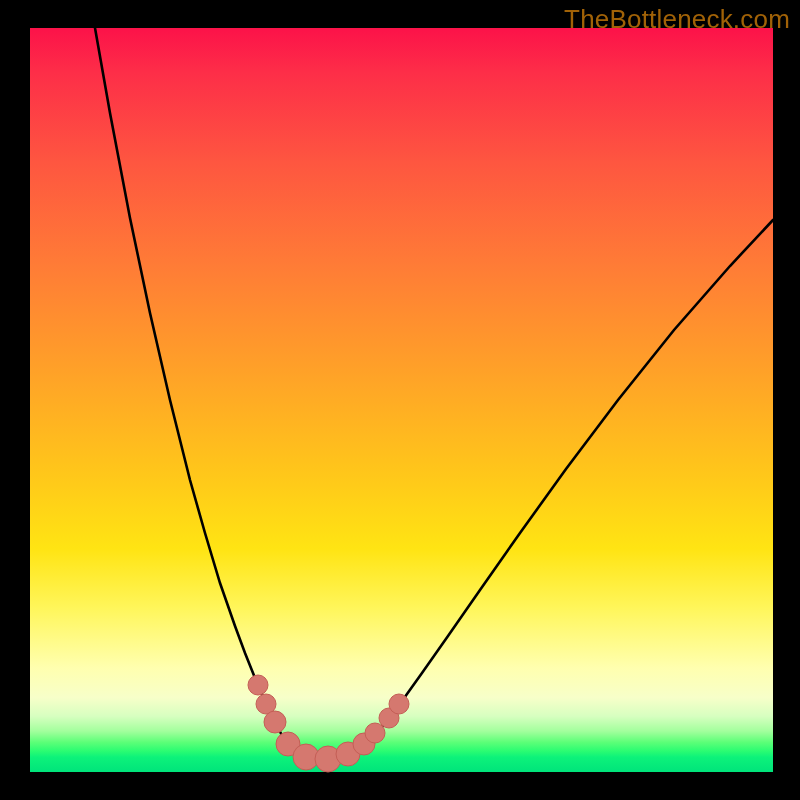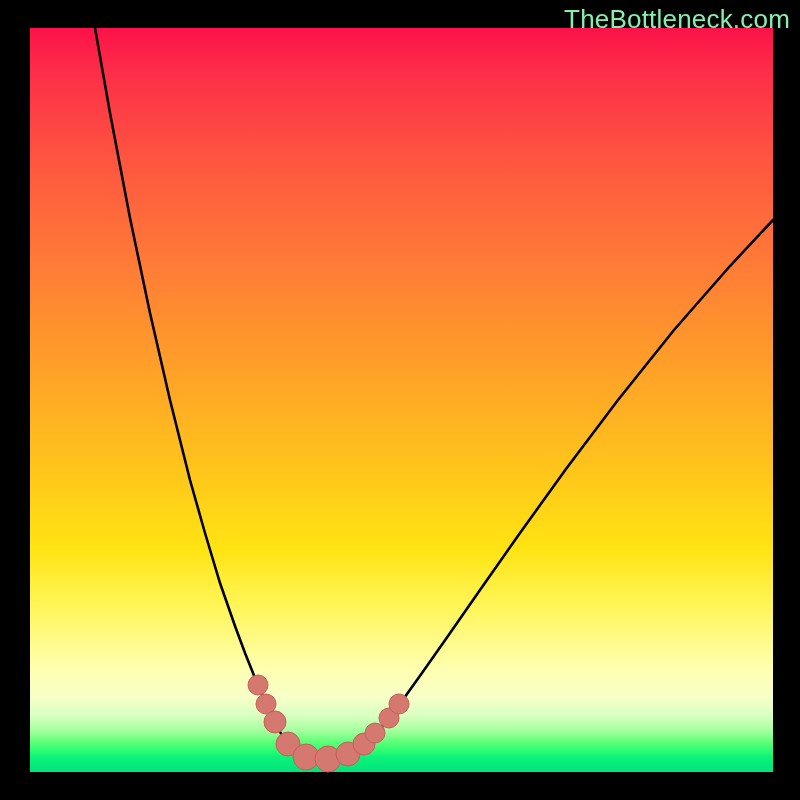--- a/index.html
+++ b/index.html
@@ -43,21 +43,21 @@
       #5cff78 96%,
       #2afc72 97.2%,
       #0df27a 98%,
       #00e47b 100%
     );
   }
   .watermark {
     position: absolute;
     top: 4px;
     right: 10px;
-    color: #86efac;
+    color: #a16207;
     font-size: 26px;
     letter-spacing: 0.2px;
     font-weight: 400;
     text-align: right;
     user-select: none;
   }
   svg.curve {
     position: absolute;
     left: 0;
     top: 0;

